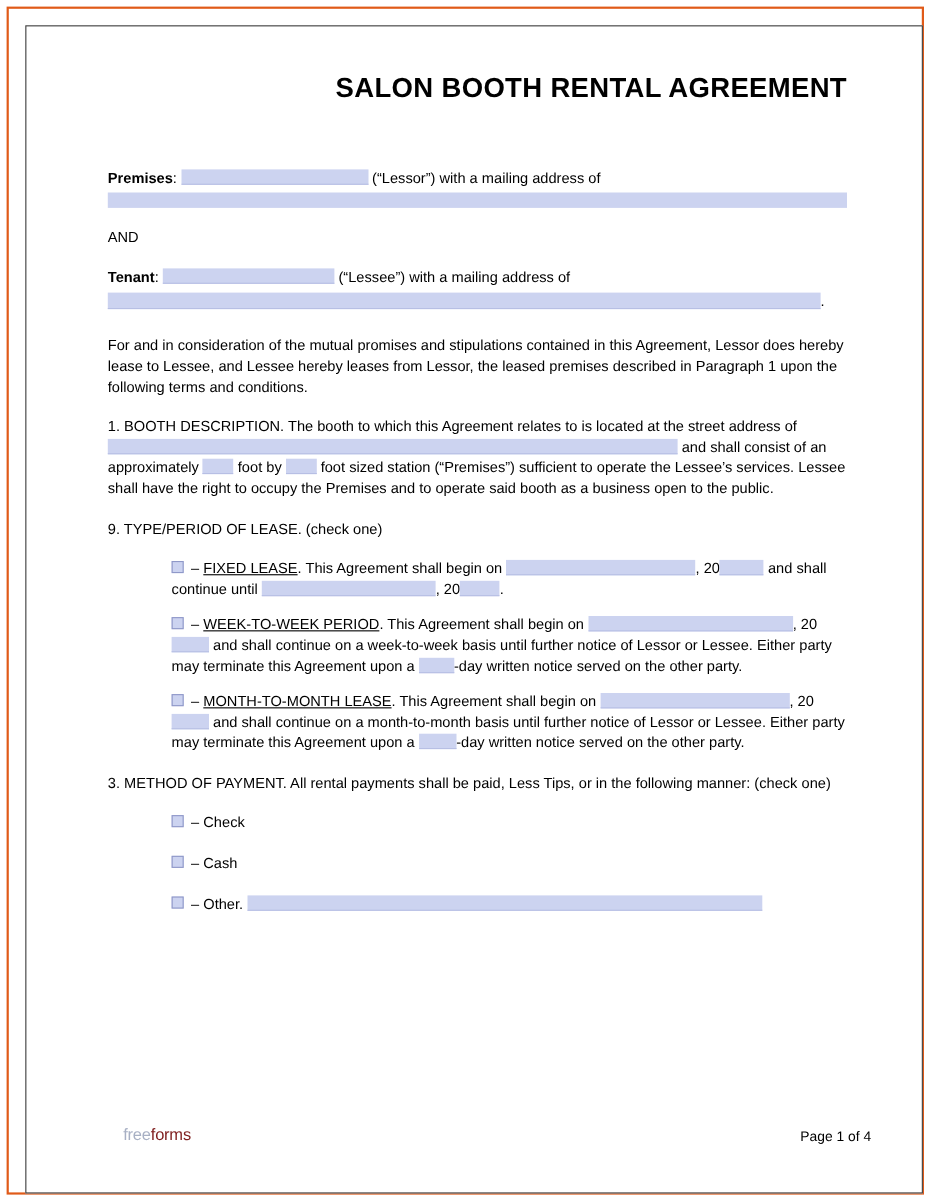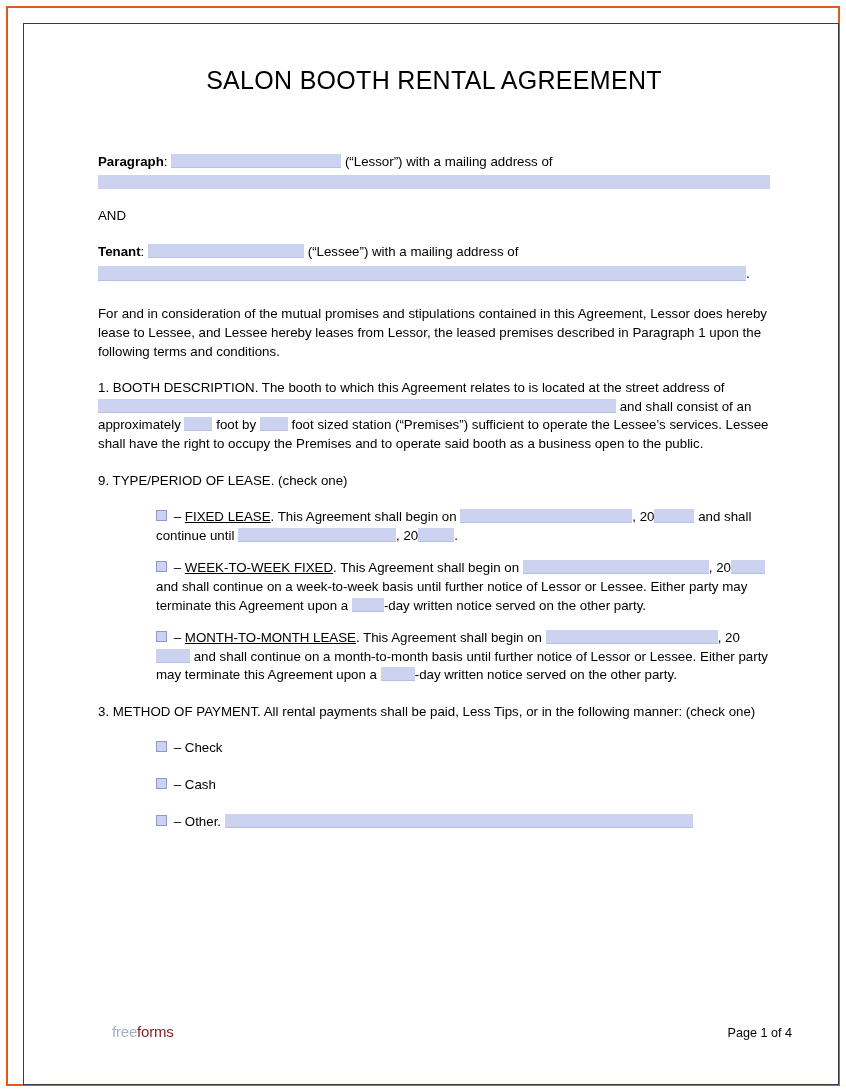--- a/index.html
+++ b/index.html
@@ -33,23 +33,23 @@
     box-sizing: border-box;
     overflow: hidden;
   }
   .doc-body {
     position: absolute;
     left: 74px;
     top: 42px;
     width: 672px;
   }
   .doc-title {
-    text-align: center;
+    text-align: right;
     font-size: 25px;
-    font-weight: normal;
+    font-weight: bold;
     letter-spacing: 0.3px;
     margin: 0 0 34px 0;
   }
   p.para {
     font-size: 13.3px;
     line-height: 18.6px;
     margin: 0 0 0 0;
   }
   .blank {
     display: inline-block;
@@ -111,21 +111,21 @@
   <div class="page-sheet">
 
     <div class="doc-body">
 
       <h1 class="doc-title">SALON BOOTH RENTAL AGREEMENT</h1>
 
 
       <div class="spacer-24"></div>
 
       <p class="para">
-        <span class="b">Paragraph</span><span>:</span>
+        <span class="b">Premises</span><span>:</span>
         <span class="blank" style="width:170px"></span>
         <span>(“Lessor”) with a mailing address of</span>
         <span class="blank-line"></span>
       </p>
 
       <div class="spacer-18"></div>
 
       <p class="para">AND</p>
 
       <div class="spacer-18"></div>
@@ -170,21 +170,21 @@
         <span class="blank" style="width:172px"></span><span>, 20</span><span class="blank" style="width:40px"></span>
         <span>and shall continue until</span>
         <span class="blank" style="width:158px"></span><span>, 20</span><span class="blank" style="width:36px"></span><span>.</span>
       </div>
 
       <div class="spacer-14"></div>
 
       <div class="option-block">
         <span class="checkbox"></span>
         <span>–</span>
-        <span class="u">WEEK-TO-WEEK FIXED</span><span>. This Agreement shall begin on</span>
+        <span class="u">WEEK-TO-WEEK PERIOD</span><span>. This Agreement shall begin on</span>
         <span class="blank" style="width:186px"></span><span>, 20</span><span class="blank" style="width:34px"></span>
         <span>and shall continue on a week-to-week basis until further notice of Lessor or Lessee. Either party may terminate this Agreement upon a</span>
         <span class="blank" style="width:32px"></span><span>-day written notice served on the other party.</span>
       </div>
 
       <div class="spacer-14"></div>
 
       <div class="option-block">
         <span class="checkbox"></span>
         <span>–</span>

